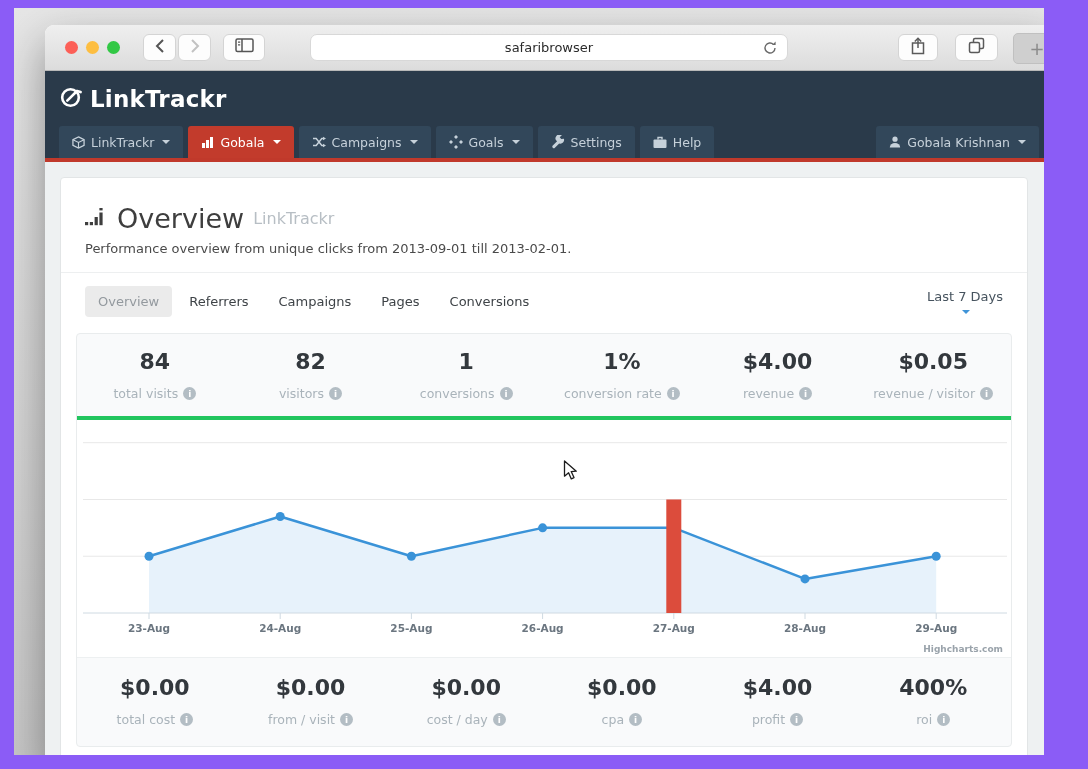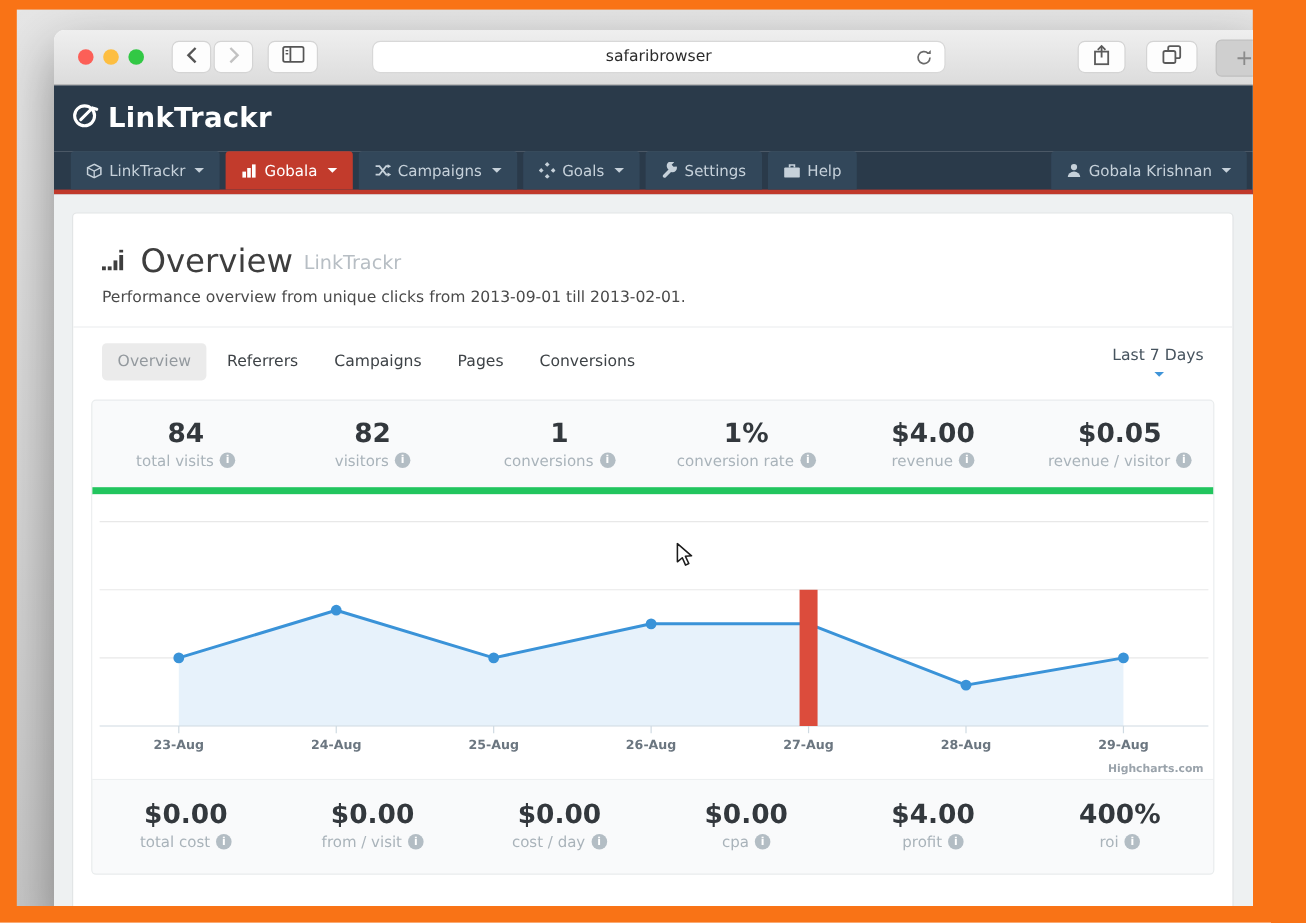--- a/index.html
+++ b/index.html
@@ -1,16 +1,16 @@
 <!DOCTYPE html>
 <html><head>
 <meta charset="utf-8">
 <style>
   html,body{margin:0;padding:0;}
-  .shot{position:relative;width:1088px;height:769px;background:#f97316;overflow:hidden;
+  .shot{position:relative;width:1088px;height:769px;background:#8b5cf6;overflow:hidden;
         font-family:"DejaVu Sans","Liberation Sans",sans-serif;}
   .desktop{position:absolute;left:14px;top:8px;width:1030px;height:747px;
            background:linear-gradient(180deg,#e6e6e6 0%,#d6d6d6 55%,#c8c8c8 100%);overflow:hidden;}
   .window{position:absolute;left:31px;top:17px;width:1008px;height:740px;background:#fff;
           border-radius:9px 9px 0 0;box-shadow:0 18px 45px rgba(0,0,0,.38);overflow:hidden;
           display:flex;flex-direction:column;}
   
   .titlebar{height:45px;flex:0 0 45px;background:linear-gradient(#efefef,#dcdcdc);
             border-bottom:1px solid #b8b8b8;position:relative;}
   .lights{position:absolute;left:20px;top:16px;display:flex;gap:8px;}
@@ -48,25 +48,25 @@
   .title-suffix{font-size:16px;color:#b7bec4;}
   .subtitle{font-size:13px;color:#4a4a4a;margin-top:7px;}
   .tabs-row{display:flex;align-items:center;padding:13px 24px 11px;}
   .tab{font-size:13px;color:#3e4347;padding:8px 13px;margin-right:4px;border-radius:4px;cursor:default;}
   .tab.active{background:#ebebeb;color:#93999e;}
   .range{margin-left:auto;display:flex;align-items:center;gap:6px;font-size:13px;color:#46535e;flex-direction:column;}
   .range .caret{border-top-color:#3f94d8;}
   
   .panel{margin:5px 15px 0;border:1px solid #e9eced;border-radius:4px;background:#f9fafb;}
   .stats-row{display:flex;padding:15px 0 15px;}
-  .stats-row.top{border-bottom:6px solid #22c55e;}
+  .stats-row.top{border-bottom:4px solid #22c55e;}
   .stats-row.bottom{border-top:1px solid #edf0f1;padding:17px 0 19px;}
   .stat{flex:1;text-align:center;}
   .stat-value{font-size:22px;font-weight:bold;color:#33383d;}
-  .stat-label{font-size:12.5px;color:#a9b3ba;margin-top:2px;display:flex;align-items:center;
+  .stat-label{font-size:12.5px;color:#a9b3ba;margin-top:12px;display:flex;align-items:center;
               justify-content:center;gap:5px;}
   .info-ic{width:13px;height:13px;border-radius:50%;background:#b3bdc4;color:#fff;font-size:9px;
            font-weight:bold;display:inline-flex;align-items:center;justify-content:center;
            font-style:normal;}
   .chart-wrap{position:relative;height:237px;background:#fff;font-weight:bold;}
   .credits{position:absolute;right:8px;bottom:3px;font-size:9px;color:#9aa3ab;}
   .cursor{position:absolute;left:486px;top:40px;}
 </style>
 </head>
 <body>

